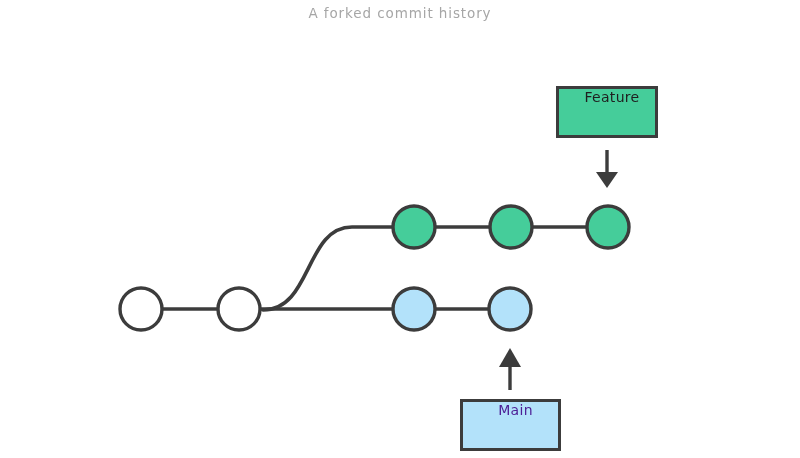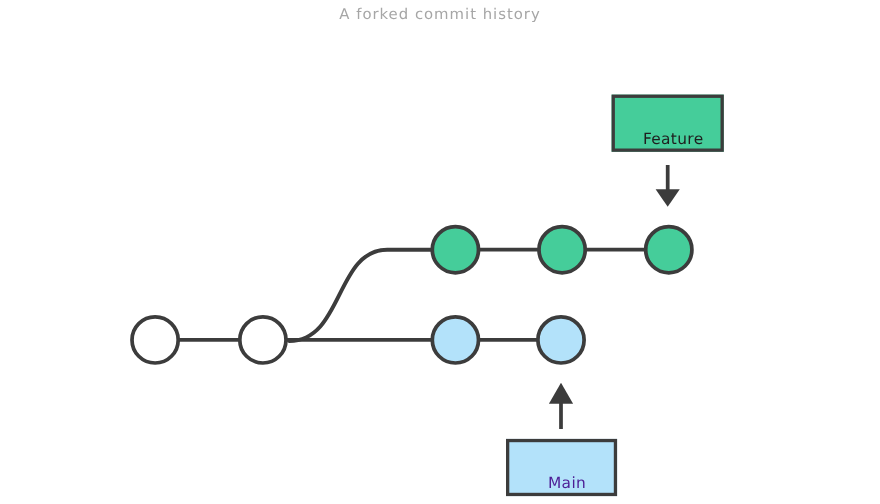--- a/index.html
+++ b/index.html
@@ -66,21 +66,21 @@
   }
   .arrow-head {
     fill: #3c3c3c;
     stroke: none;
   }
   .label-box {
     position: absolute;
     box-sizing: border-box;
     border: 3px solid #3c3c3c;
     display: flex;
-    align-items: flex-end;
+    align-items: flex-start;
     justify-content: center;
     font-family: "DejaVu Sans", sans-serif;
     font-size: 14px;
     color: #1f1f1f;
     letter-spacing: 0.3px;
     user-select: none;
     padding-left: 10px;
   }
   #feature-label-box {
     left: 556px;

